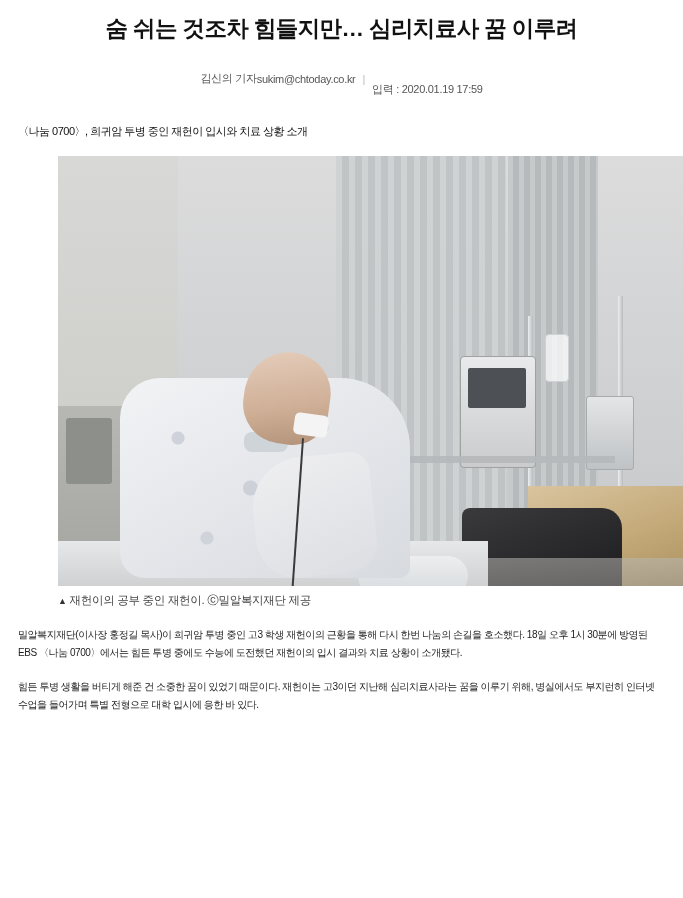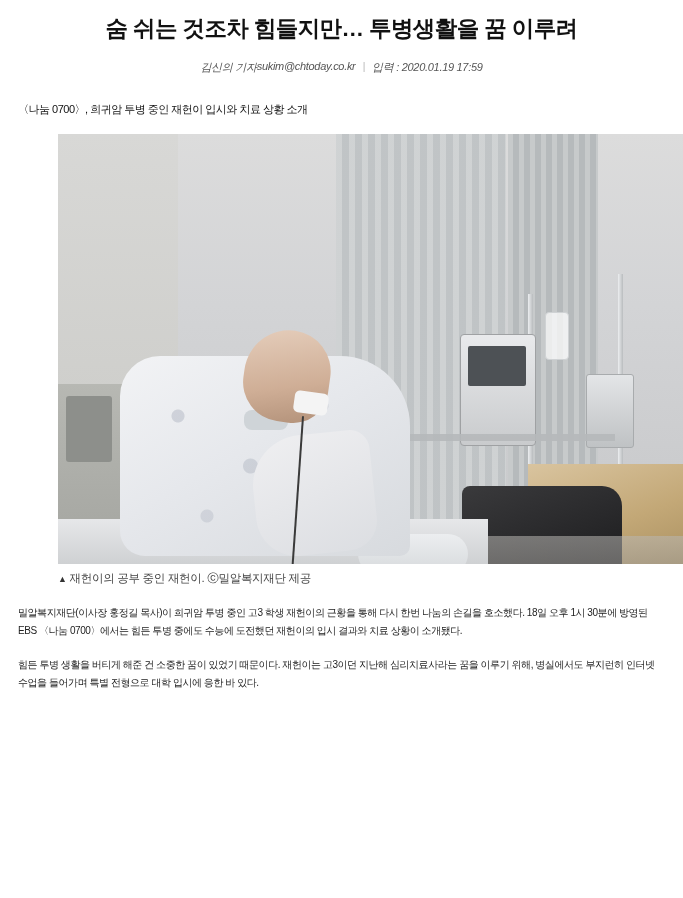--- a/index.html
+++ b/index.html
@@ -26,34 +26,33 @@
     font-weight: bold;
     letter-spacing: -0.6px;
     text-align: center;
     color: #111111;
     margin: 14px 0 0 0;
     line-height: 1.35;
   }
   .byline-wrap {
     display: flex;
     justify-content: center;
-    align-items: flex-start;
+    align-items: center;
     margin-top: 16px;
     font-size: 11px;
     color: #666666;
     letter-spacing: -0.3px;
-    font-style: italic;
   }
   .byline-wrap .sep {
     margin: 0 7px;
     color: #bbbbbb;
   }
   .byline-author { color: #555555; }
   .byline-email { color: #555555; }
-  .byline-date { color: #555555; }
+  .byline-date { color: #555555; margin-top: 22px; }
   .subhead {
     margin-top: 27px;
     font-size: 11px;
     font-weight: normal;
     color: #111111;
     letter-spacing: -0.5px;
     line-height: 1.4;
   }
   .figure {
     margin-top: 16px;
@@ -209,21 +208,21 @@
     letter-spacing: -0.45px;
   }
   .body-copy p { margin: 0 0 16px 0; }
   .body-copy p:last-child { margin-bottom: 0; }
 </style>
 </head>
 <body>
 
 <div class="page">
 
-  <h1 class="headline">숨 쉬는 것조차 힘들지만… 투병생활을 꿈 이루려</h1>
+  <h1 class="headline">숨 쉬는 것조차 힘들지만… 심리치료사 꿈 이루려</h1>
 
   <div class="byline-wrap">
     <span class="byline-author">김신의 기자</span>
     <span class="byline-email">sukim@chtoday.co.kr</span>
     <span class="sep">|</span>
     <span class="byline-date">입력 : 2020.01.19 17:59</span>
   </div>
 
   <h2 class="subhead">〈나눔 0700〉, 희귀암 투병 중인 재헌이 입시와 치료 상황 소개</h2>
 

